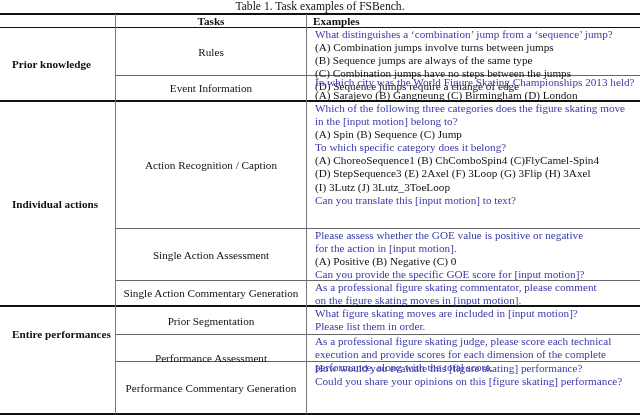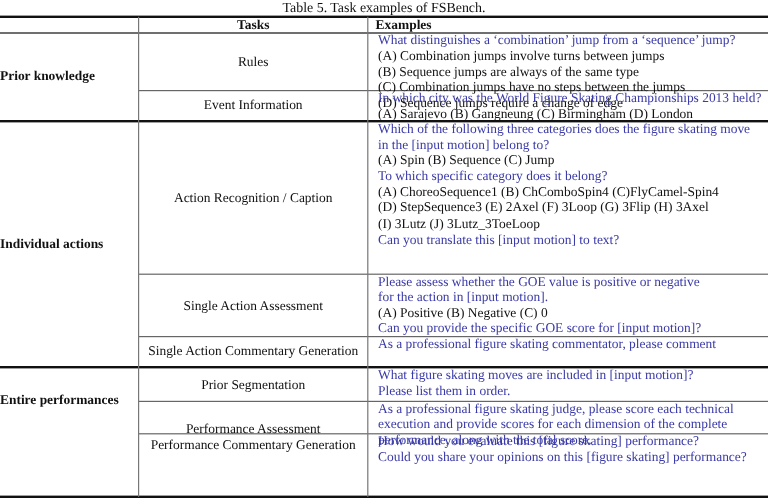--- a/index.html
+++ b/index.html
@@ -5,31 +5,31 @@
   html, body { margin:0; padding:0; background:#ffffff; }
   body { width:640px; height:415px; overflow:hidden; position:relative;
          font-family:"Liberation Serif", "DejaVu Serif", serif; color:#111; font-size:11.2px; }
   .caption { position:absolute; left:0; top:0; width:640px; height:14px; text-align:center;
              font-size:11.6px; line-height:14px; }
   .rule { position:absolute; left:0; width:640px; background:#111; }
   .rule.thick { height:2px; }
   .rule.thin { height:1px; background:#666; }
   .vline { position:absolute; width:1px; background:#777; }
   .cell { position:absolute; display:flex; align-items:center; justify-content:center; text-align:left; }
-  .cat { font-weight:bold; justify-content:flex-start; padding-left:0; box-sizing:border-box; }
+  .cat { font-weight:bold; justify-content:flex-start; padding-left:12px; box-sizing:border-box; }
   .hdr { font-weight:bold; }
   .ex { position:absolute; left:315px; width:322px; line-height:13.1px; }
   .ex div { white-space:nowrap; }
   .q { color:#3a3aa8; }
   .a { color:#111; }
 </style>
 </head>
 <body>
 
-<div class="caption">Table 5. Task examples of FSBench.</div>
+<div class="caption">Table 1. Task examples of FSBench.</div>
 
 <div class="rule thick" style="top:13px"></div>
 <div class="rule thin" style="top:27px;background:#111"></div>
 <div class="rule thin" style="top:75px;left:115px;width:525px"></div>
 <div class="rule thick" style="top:100px"></div>
 <div class="rule thin" style="top:228px;left:115px;width:525px"></div>
 <div class="rule thin" style="top:280px;left:115px;width:525px"></div>
 <div class="rule thick" style="top:305px"></div>
 <div class="rule thin" style="top:334px;left:115px;width:525px"></div>
 <div class="rule thin" style="top:361px;left:115px;width:525px"></div>
@@ -45,21 +45,21 @@
 <div class="cell cat" style="left:0;top:102px;width:115px;height:203px">Individual actions</div>
 <div class="cell cat" style="left:0;top:307px;width:115px;height:54px">Entire performances</div>
 
 <div class="cell" style="left:116px;top:28px;width:190px;height:47px">Rules</div>
 <div class="cell" style="left:116px;top:76px;width:190px;height:24px">Event Information</div>
 <div class="cell" style="left:116px;top:102px;width:190px;height:126px">Action Recognition / Caption</div>
 <div class="cell" style="left:116px;top:229px;width:190px;height:51px">Single Action Assessment</div>
 <div class="cell" style="left:116px;top:281px;width:190px;height:24px">Single Action Commentary Generation</div>
 <div class="cell" style="left:116px;top:307px;width:190px;height:27px">Prior Segmentation</div>
 <div class="cell" style="left:116px;top:335px;width:190px;height:26px;padding-top:20px;box-sizing:content-box;height:6px">Performance Assessment</div>
-<div class="cell" style="left:116px;top:345px;width:190px;height:51px">Performance Commentary Generation</div>
+<div class="cell" style="left:116px;top:362px;width:190px;height:51px">Performance Commentary Generation</div>
 
 <div class="ex" style="top:28px">
   <div class="q">What distinguishes a ‘combination’ jump from a ‘sequence’ jump?</div>
   <div class="a">(A) Combination jumps involve turns between jumps</div>
   <div class="a">(B) Sequence jumps are always of the same type</div>
   <div class="a">(C) Combination jumps have no steps between the jumps</div>
   <div class="a">(D) Sequence jumps require a change of edge</div>
 </div>
 <div class="ex" style="top:76px">
   <div class="q">In which city was the World Figure Skating Championships 2013 held?</div>
@@ -76,20 +76,21 @@
   <div class="q">Can you translate this [input motion] to text?</div>
 </div>
 <div class="ex" style="top:229px">
   <div class="q">Please assess whether the GOE value is positive or negative</div>
   <div class="q">for the action in [input motion].</div>
   <div class="a">(A) Positive (B) Negative (C) 0</div>
   <div class="q">Can you provide the specific GOE score for [input motion]?</div>
 </div>
 <div class="ex" style="top:281px">
   <div class="q">As a professional figure skating commentator, please comment</div>
+  <div class="q">on the figure skating moves in [input motion].</div>
 </div>
 <div class="ex" style="top:307px">
   <div class="q">What figure skating moves are included in [input motion]?</div>
   <div class="q">Please list them in order.</div>
 </div>
 <div class="ex" style="top:335px">
   <div class="q">As a professional figure skating judge, please score each technical</div>
   <div class="q">execution and provide scores for each dimension of the complete</div>
   <div class="q">performance, along with the total score.</div>
 </div>

